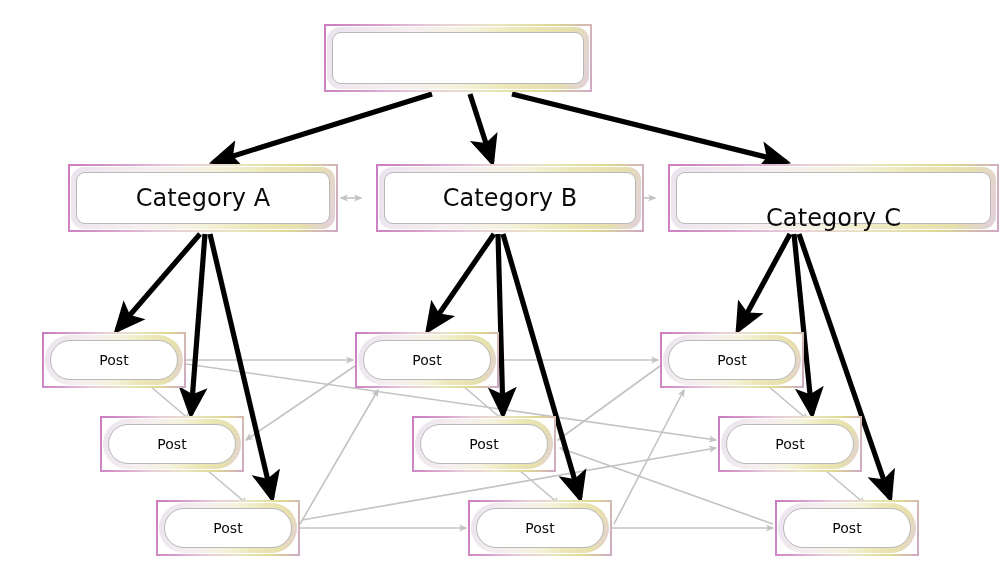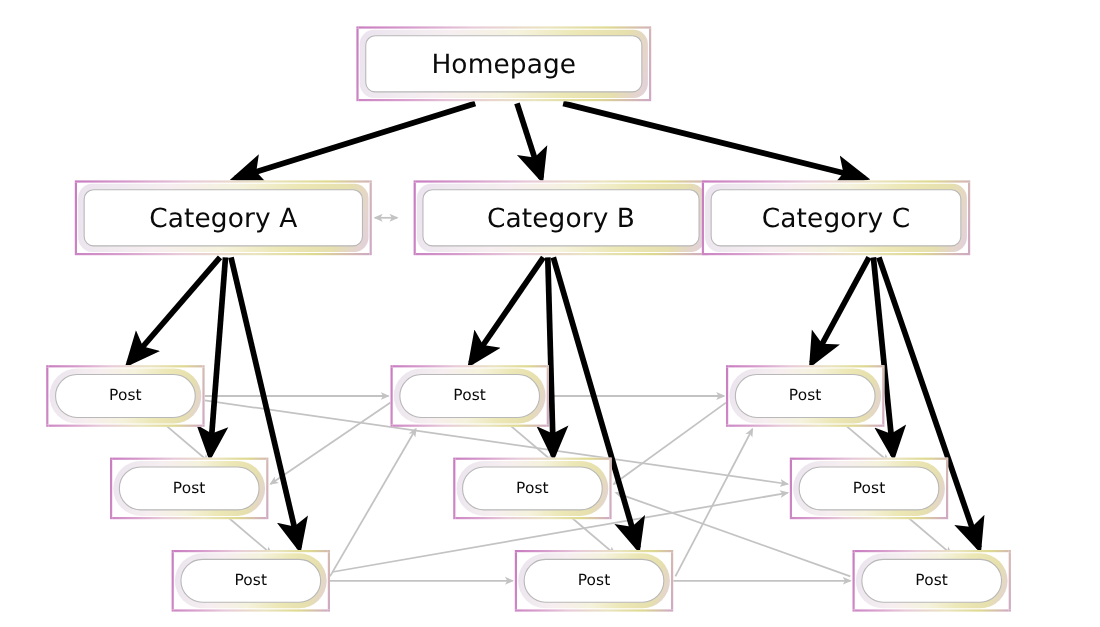--- a/index.html
+++ b/index.html
@@ -141,35 +141,34 @@
         <line x1="794" y1="234" x2="812" y2="414" stroke="#000000" stroke-width="5.2" stroke-linecap="butt" marker-end="url(#arrow-black)"></line>
         <line x1="799" y1="234" x2="890" y2="498" stroke="#000000" stroke-width="5.2" stroke-linecap="butt" marker-end="url(#arrow-black)"></line>
       </g>
   </svg>
 
   <div id="node-layer">
       <div class="node boxy" style="left: 324px; top: 24px; width: 268px; height: 68px;">
         <div class="halo"></div>
         <div class="ring"></div>
         <div class="inner"></div>
-        <span class="label">Homepage</span>
       </div>
       <div class="node boxy" style="left: 68px; top: 164px; width: 270px; height: 68px;">
         <div class="halo"></div>
         <div class="ring"></div>
         <div class="inner"></div>
         <span class="label">Category A</span>
       </div>
       <div class="node boxy" style="left: 364px; top: 164px; width: 268px; height: 68px; margin-left: 12px;">
         <div class="halo"></div>
         <div class="ring"></div>
         <div class="inner"></div>
         <span class="label">Category B</span>
       </div>
-      <div class="node boxy" style="left: 638px; top: 164px; width: 244px; height: 68px;">
+      <div class="node boxy" style="left: 668px; top: 164px; width: 331px; height: 68px; align-items: flex-end;">
         <div class="halo"></div>
         <div class="ring"></div>
         <div class="inner"></div>
         <span class="label">Category C</span>
       </div>
       <div class="node pill" style="left: 42px; top: 332px; width: 144px; height: 56px;">
         <div class="halo"></div>
         <div class="ring"></div>
         <div class="inner"></div>
         <span class="label">Post</span>

